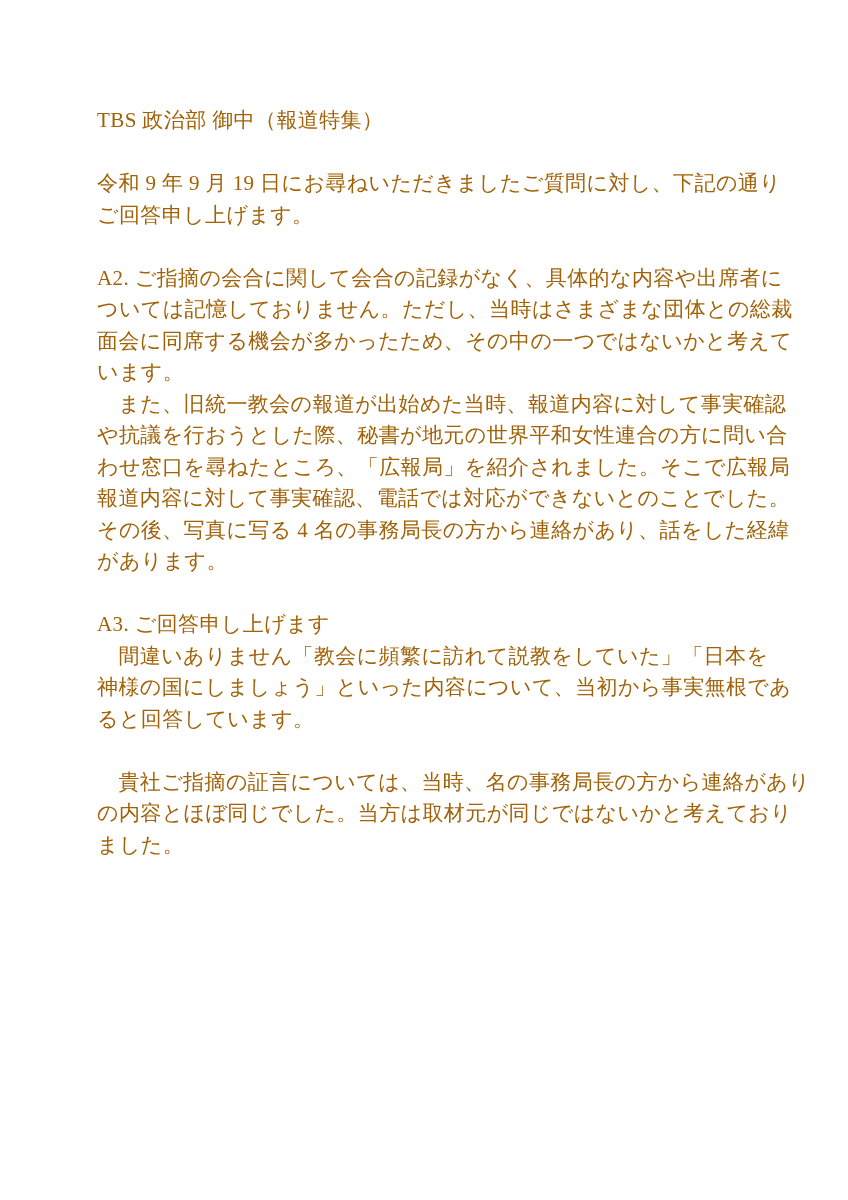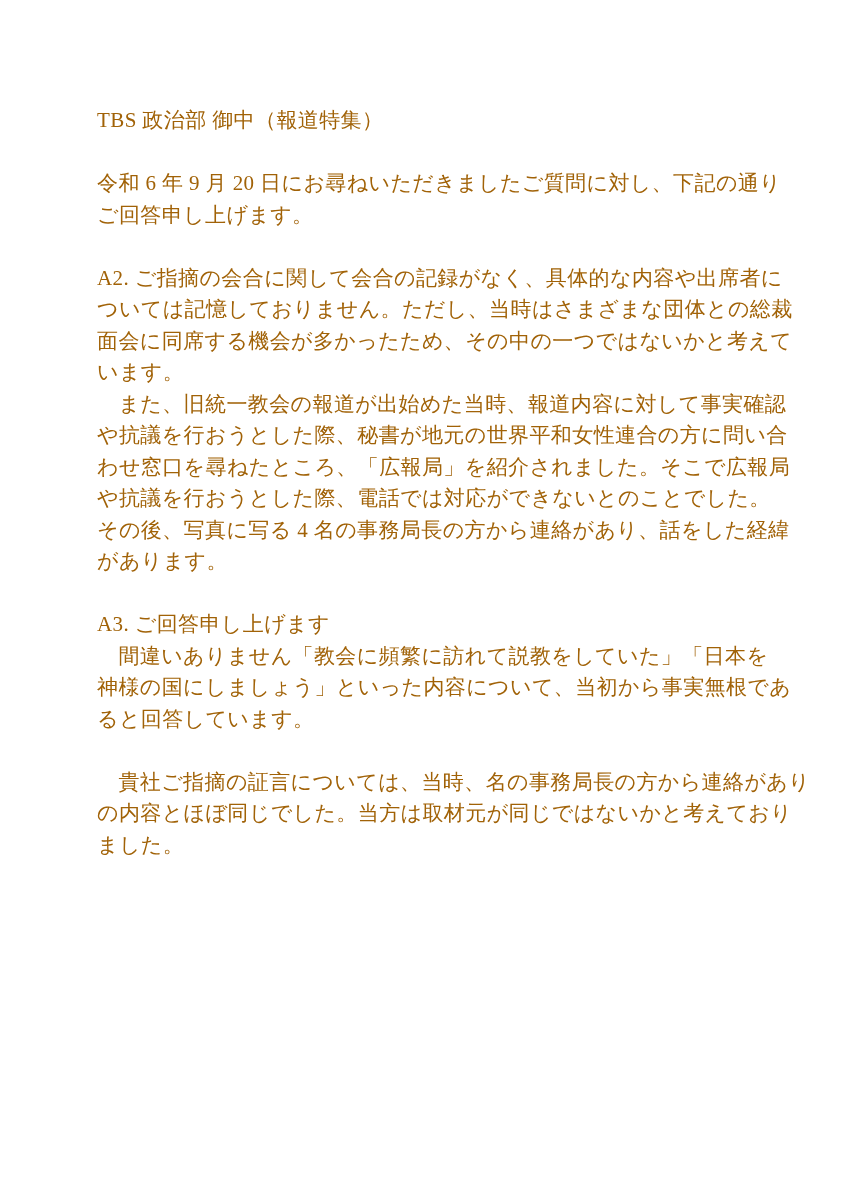--- a/index.html
+++ b/index.html
@@ -42,34 +42,34 @@
 <body>
 
 <div class="page">
   <div class="doc">
 
     <p class="block">
       <span class="line">TBS 政治部 御中（報道特集）</span>
     </p>
 
     <p class="block">
-      <span class="line">令和 6 年 9 月 20 日にお尋ねいただきましたご質問に対し、下記の通り</span>
+      <span class="line">令和 9 年 9 月 19 日にお尋ねいただきましたご質問に対し、下記の通り</span>
       <span class="line">ご回答申し上げます。</span>
     </p>
 
 
     <p class="block">
       <span class="line">A2. ご指摘の会合に関して会合の記録がなく、具体的な内容や出席者に</span>
       <span class="line">ついては記憶しておりません。ただし、当時はさまざまな団体との総裁</span>
       <span class="line">面会に同席する機会が多かったため、その中の一つではないかと考えて</span>
       <span class="line">います。</span>
       <span class="line">　また、旧統一教会の報道が出始めた当時、報道内容に対して事実確認</span>
       <span class="line">や抗議を行おうとした際、秘書が地元の世界平和女性連合の方に問い合</span>
       <span class="line">わせ窓口を尋ねたところ、「広報局」を紹介されました。そこで広報局</span>
-      <span class="line">や抗議を行おうとした際、電話では対応ができないとのことでした。</span>
+      <span class="line">報道内容に対して事実確認、電話では対応ができないとのことでした。</span>
       <span class="line">その後、写真に写る 4 名の事務局長の方から連絡があり、話をした経緯</span>
       <span class="line">があります。</span>
     </p>
 
     <p class="block">
       <span class="line">A3. ご回答申し上げます</span>
       <span class="line">　間違いありません「教会に頻繁に訪れて説教をしていた」「日本を</span>
       <span class="line">神様の国にしましょう」といった内容について、当初から事実無根であ</span>
       <span class="line">ると回答しています。</span>
     </p>

